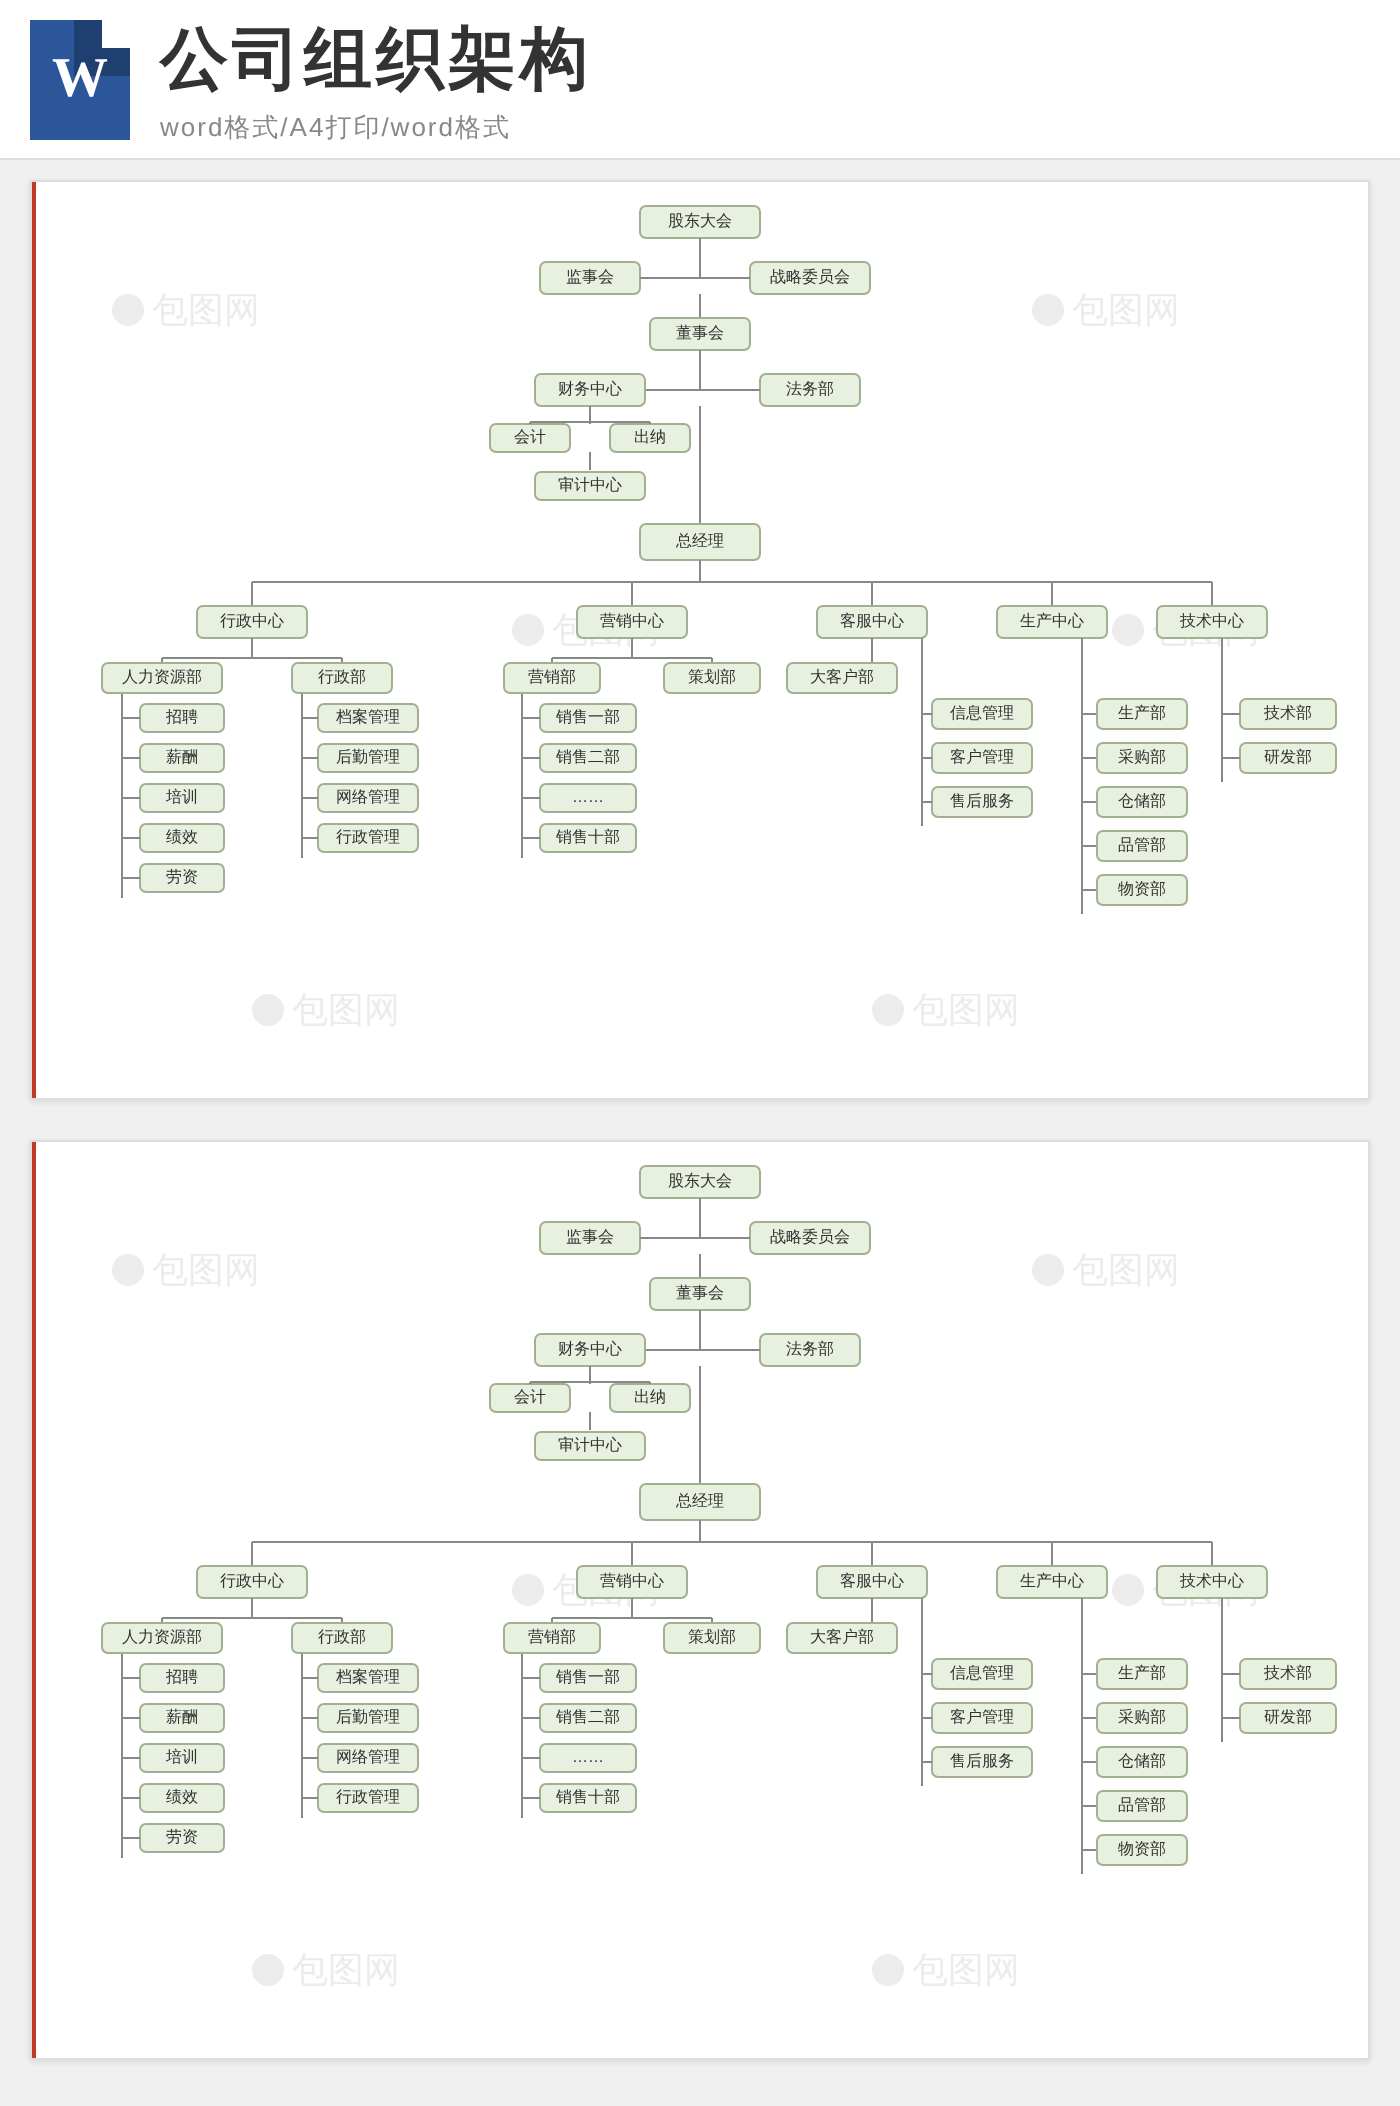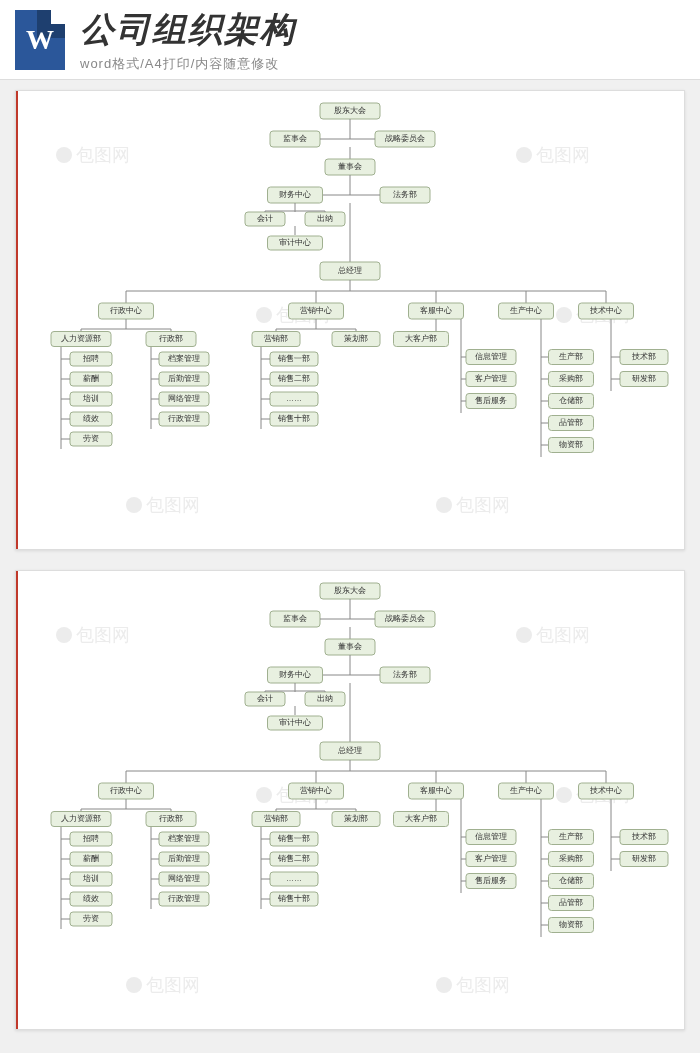--- a/index.html
+++ b/index.html
@@ -2,38 +2,38 @@
 <html><head>
 <meta charset="utf-8">
 <style>
   * { margin:0; padding:0; box-sizing:border-box; }
   body { width:700px; height:1053px; background:#f0f0f0; font-family:"Microsoft YaHei",Arial,sans-serif; overflow:hidden; position:relative; }
   .header { background:white; height:80px; display:flex; align-items:center; padding:10px 15px; border-bottom:1px solid #ddd; }
   .word-icon { width:50px; height:60px; background:#2b579a; position:relative; margin-right:15px; flex-shrink:0; }
   .word-icon::before { content:""; position:absolute; top:0; right:0; width:14px; height:14px; background:#fff; border-left:14px solid #1e3f6f; border-bottom:14px solid #1e3f6f; }
   .word-icon::after { content:"W"; position:absolute; top:50%; left:50%; transform:translate(-50%,-50%); color:#fff; font-weight:bold; font-size:28px; font-family:Georgia,serif; }
   .header-text { flex:1; }
-  .header-title { font-size:34px; font-weight:600; color:#333; letter-spacing:2px; font-style:italic; }
+  .header-title { font-size:34px; font-weight:600; color:#333; letter-spacing:2px; }
   .header-sub { font-size:13px; color:#888; letter-spacing:1px; margin-top:2px; }
   .page-container { padding:10px 15px; position:relative; }
   .page { background:white; width:100%; height:460px; position:relative; margin-bottom:20px; border:1px solid #ddd; box-shadow:0 1px 3px rgba(0,0,0,0.1); }
   .page::before { content:""; position:absolute; top:0; left:0; width:2px; height:100%; background:#c0392b; }
   svg { position:absolute; top:0; left:0; width:100%; height:100%; }
   .nodebox { fill:#e8f0e0; stroke:#a0b090; stroke-width:1; rx:3; }
   .nodetxt { font-size:8px; fill:#333; text-anchor:middle; dominant-baseline:middle; font-family:"Microsoft YaHei",Arial; }
   .conn { stroke:#888; stroke-width:1; fill:none; }
 </style>
 </head>
 <body>
 
 <div class="header">
   <div class="word-icon"></div>
   <div class="header-text">
     <div class="header-title">公司组织架构</div>
-    <div class="header-sub">word格式/A4打印/内容随意修改</div>
+    <div class="header-sub">word格式/A4打印/word格式</div>
   </div>
 </div>
 
 <div class="page-container">
   <div class="page" id="page1">
       <svg viewBox="0 0 668 458">
         <text x="60" y="70" font-size="18" fill="#ececec">包图网</text>
         <circle cx="48" cy="64" r="8" fill="#ececec"></circle>
         <text x="520" y="70" font-size="18" fill="#ececec">包图网</text>
         <circle cx="508" cy="64" r="8" fill="#ececec"></circle>

